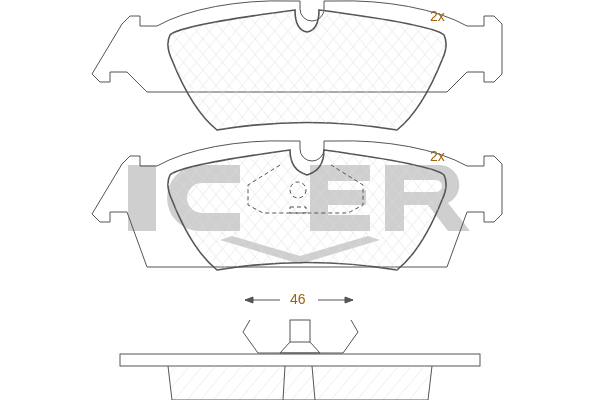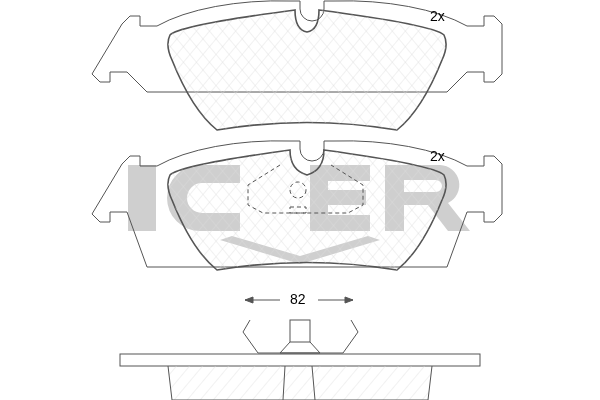--- a/index.html
+++ b/index.html
@@ -1,18 +1,18 @@
 <!DOCTYPE html>
 <html><head>
 <meta charset="utf-8">
 <style>
   html, body { margin:0; padding:0; background:#ffffff; }
   body { width:600px; height:400px; position:relative; overflow:hidden; font-family:"Liberation Sans", sans-serif; }
   svg { position:absolute; left:0; top:0; }
-  .label { position:absolute; font-size:14px; color:#000000; font-family:"Liberation Sans", sans-serif; }
+  .label { position:absolute; font-size:14px; color:#a16207; font-family:"Liberation Sans", sans-serif; }
 </style>
 </head>
 <body>
 
 <svg width="600" height="400" viewBox="0 0 600 400">
   <defs>
     <pattern id="hatch" width="10" height="10" patternUnits="userSpaceOnUse" patternTransform="rotate(40)">
       <line x1="0" y1="0" x2="0" y2="10" stroke="#dcdcdc" stroke-width="0.8"></line>
     </pattern>
     <pattern id="hatch2" width="10" height="10" patternUnits="userSpaceOnUse" patternTransform="rotate(-40)">
@@ -55,13 +55,13 @@
     <path d="M290 342 l-10 11 h40 l-10 -11"></path>
     <rect x="120" y="354" width="360" height="12"></rect>
     <path d="M168 366 l4 34 h256 l4 -34" fill="url(#hatch)"></path>
     <line x1="285" y1="366" x2="283" y2="400"></line>
     <line x1="312" y1="366" x2="315" y2="400"></line>
   </g>
 </svg>
 
 <div class="label" style="left:430px; top:8px;">2x</div>
 <div class="label" style="left:430px; top:148px;">2x</div>
-<div class="label" style="left:290px; top:291px;">82</div>
+<div class="label" style="left:290px; top:291px;">46</div>
 
 </body></html>

